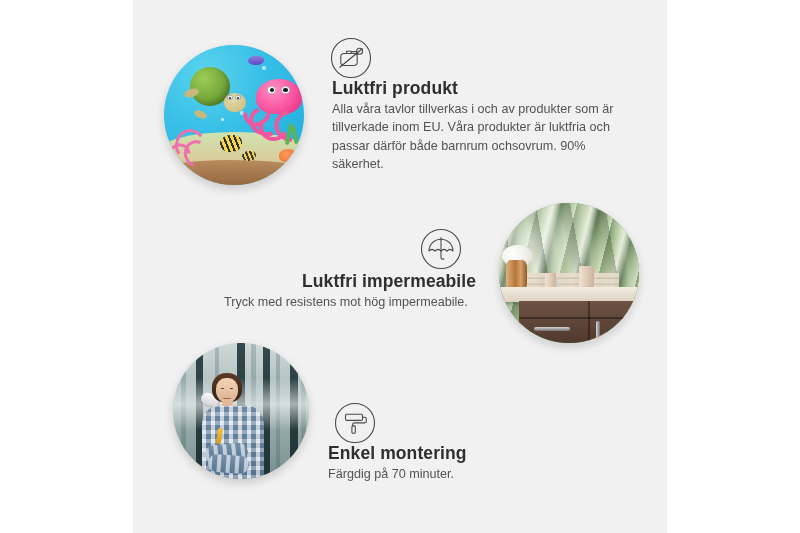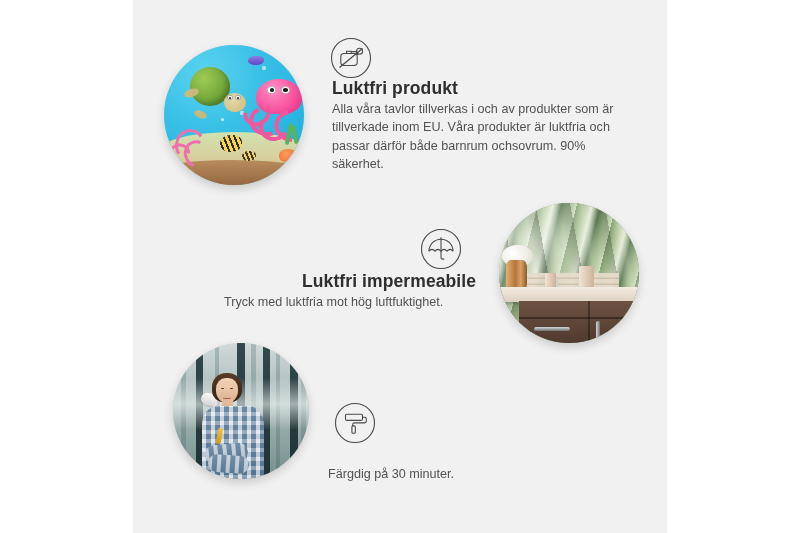--- a/index.html
+++ b/index.html
@@ -414,21 +414,21 @@
           <circle cx="22" cy="22" r="19.5" fill="none" stroke="#4a4a4a" stroke-width="1.1"></circle>
           <path d="M10 24.2 a12 12 0 0 1 24 0" fill="none" stroke="#4a4a4a" stroke-width="1.1"></path>
           <path d="M10 24.2 q3 -3.6 6 0 q3 -3.6 6 0 q3 -3.6 6 0 q3 -3.6 6 0" fill="none" stroke="#4a4a4a" stroke-width="1.1"></path>
           <line x1="22" y1="12.2" x2="22" y2="31.2" stroke="#4a4a4a" stroke-width="1.1"></line>
           <path d="M22 31.2 a2.6 2.6 0 0 0 3.3 0.6" fill="none" stroke="#4a4a4a" stroke-width="1.1"></path>
           <line x1="22" y1="10.2" x2="22" y2="12.4" stroke="#4a4a4a" stroke-width="1.1"></line>
         </svg>
       </div>
 
       <div class="f-title" style="left:169px;top:76px;">Luktfri impermeabile</div>
-      <div class="f-sub" style="left:91px;top:100px;">Tryck med luktfria mot hög luftfuktighet.</div>
+      <div class="f-sub" style="left:91px;top:100px;">Tryck med resistens mot hög impermeabile.</div>
     </div>
 
     <div class="feature" style="left:0;top:335px;width:534px;height:190px;">
 
       <div class="photo" style="left:40px;top:8px;width:136px;height:136px;">
         <div class="scene">
           <div class="forest">
             <div class="tree far" style="left:6%;width:5px;"></div>
             <div class="tree" style="left:17%;width:7px;"></div>
             <div class="tree far" style="left:31%;width:4px;"></div>
@@ -460,17 +460,18 @@
 
       <div class="icon-circle" style="left:200px;top:66px;">
         <svg viewBox="0 0 44 44" aria-hidden="true">
           <circle cx="22" cy="22" r="19.5" fill="none" stroke="#4a4a4a" stroke-width="1.1"></circle>
           <rect x="12.5" y="13.2" width="17" height="6.2" rx="1.4" fill="none" stroke="#4a4a4a" stroke-width="1.1"></rect>
           <path d="M29.5 16.3 h2.2 a1.6 1.6 0 0 1 1.6 1.6 v2.4 a1.6 1.6 0 0 1 -1.6 1.6 h-10.4 a1.6 1.6 0 0 0 -1.6 1.6 v1.4" fill="none" stroke="#4a4a4a" stroke-width="1.1"></path>
           <rect x="18.9" y="24.9" width="3.4" height="7.4" rx="1" fill="none" stroke="#4a4a4a" stroke-width="1.1"></rect>
         </svg>
       </div>
 
-      <div class="f-sub" style="left:195px;top:132px;">Färgdig på 30 minuter.</div>
+      <div class="f-title" style="left:195px;top:108px;">Enkel montering</div>
+      <div class="f-sub" style="left:195px;top:132px;">Färgdig på 70 minuter.</div>
     </div>
 
   </div>
 </div>
 
 </body></html>

